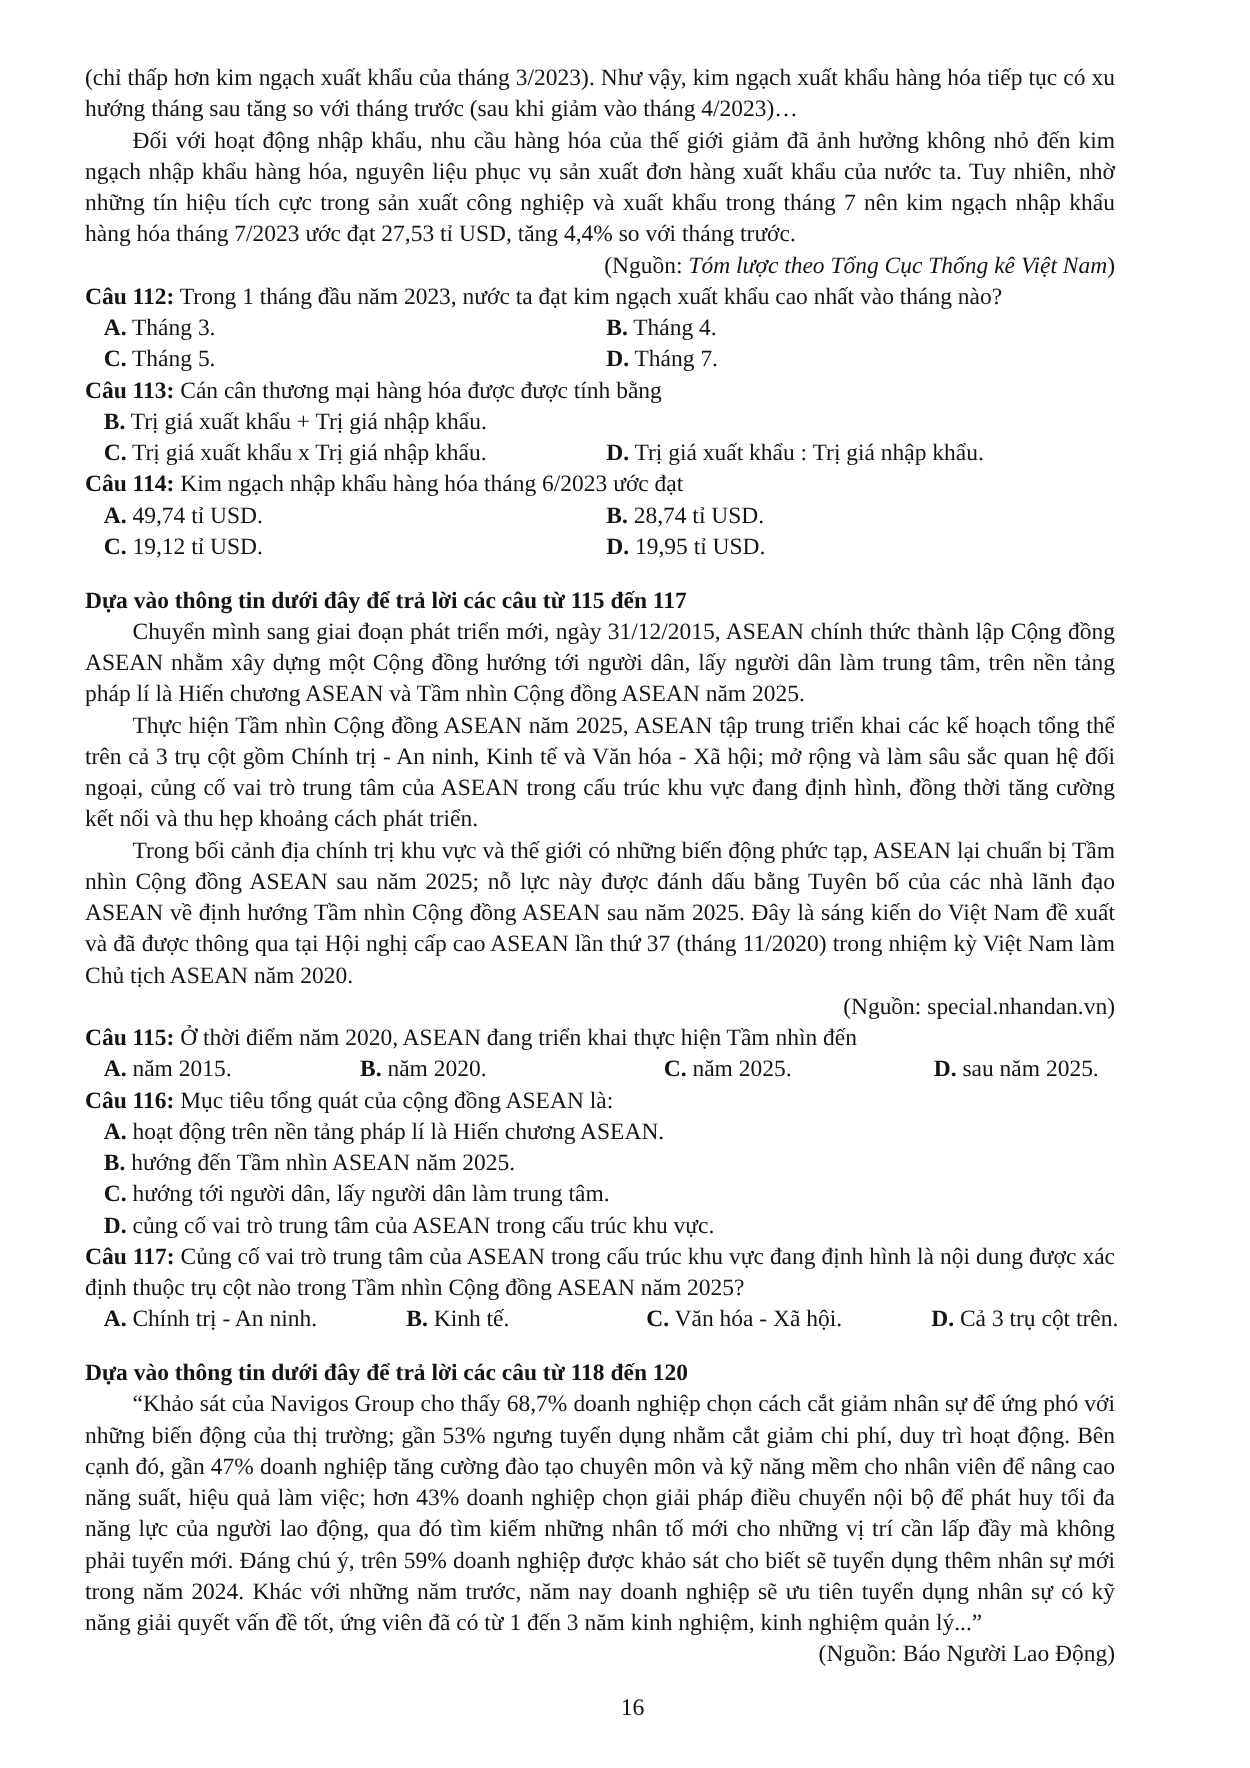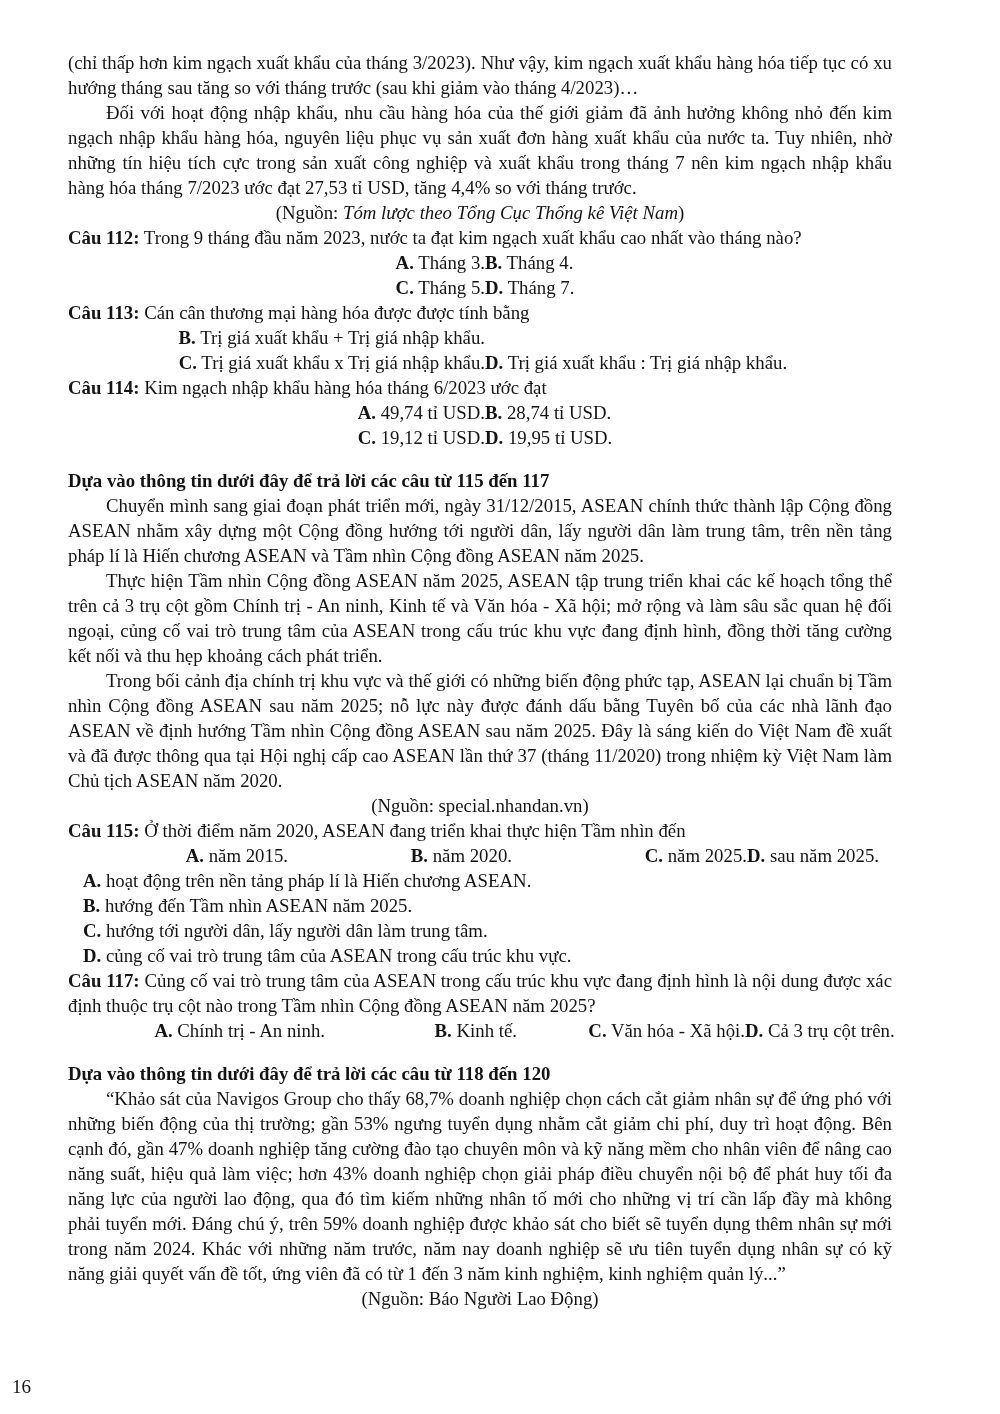--- a/index.html
+++ b/index.html
@@ -13,57 +13,56 @@
     position: relative;
     overflow: hidden;
   }
   .page {
     position: absolute;
     inset: 0;
     padding: 50px 108px 0 68px;
   }
   .para { text-align: justify; }
   .indent { text-indent: 38px; }
-  .source { text-align: center; }
+  .source { text-align: right; }
   .source .it { font-style: italic; }
   .b { font-weight: bold; }
   .qstem { text-align: justify; }
   .opts { padding-left: 15px; }
-  .opt-row { display: flex; text-align: right; }
+  .opt-row { display: flex; }
   .opt { white-space: nowrap; }
   
   .c2 .opt:first-child { width: 402px; flex: 0 0 402px; }
   
   .q115r .o1 { width: 205px; flex: 0 0 205px; }
   .q115r .o2 { width: 224px; flex: 0 0 224px; }
   .q115r .o3 { width: 216px; flex: 0 0 216px; margin-left: 19px; }
   
   .q117r .o1 { width: 242px; flex: 0 0 242px; }
   .q117r .o2 { width: 192px; flex: 0 0 192px; }
   .q117r .o3 { width: 228px; flex: 0 0 228px; }
   .section-head { font-weight: bold; margin-top: 18px; }
   .pagenum {
     position: absolute;
     left: 12px; right: 0;
     top: 1354px;
-    text-align: left;
+    text-align: center;
     font-size: 19px;
-    margin-top: 20px;
   }
 </style>
 </head>
 <body>
 
 <div class="page">
 
   <div class="para">(chỉ thấp hơn kim ngạch xuất khẩu của tháng 3/2023). Như vậy, kim ngạch xuất khẩu hàng hóa tiếp tục có xu hướng tháng sau tăng so với tháng trước (sau khi giảm vào tháng 4/2023)…</div>
   <div class="para indent">Đối với hoạt động nhập khẩu, nhu cầu hàng hóa của thế giới giảm đã ảnh hưởng không nhỏ đến kim ngạch nhập khẩu hàng hóa, nguyên liệu phục vụ sản xuất đơn hàng xuất khẩu của nước ta. Tuy nhiên, nhờ những tín hiệu tích cực trong sản xuất công nghiệp và xuất khẩu trong tháng 7 nên kim ngạch nhập khẩu hàng hóa tháng 7/2023 ước đạt 27,53 tỉ USD, tăng 4,4% so với tháng trước.</div>
   <div class="source"><span>(Nguồn: </span><span class="it">Tóm lược theo Tổng Cục Thống kê Việt Nam</span><span>)</span></div>
 
-  <div class="qstem"><span class="b">Câu 112:</span> <span>Trong 9 tháng đầu năm 2023, nước ta đạt kim ngạch xuất khẩu cao nhất vào tháng nào?</span></div>
+  <div class="qstem"><span class="b">Câu 112:</span> <span>Trong 1 tháng đầu năm 2023, nước ta đạt kim ngạch xuất khẩu cao nhất vào tháng nào?</span></div>
   <div class="opts">
     <div class="opt-row c2">
       <span class="opt"><span class="b">A.</span> <span>Tháng 3.</span></span>
       <span class="opt"><span class="b">B.</span> <span>Tháng 4.</span></span>
     </div>
     <div class="opt-row c2">
       <span class="opt"><span class="b">C.</span> <span>Tháng 5.</span></span>
       <span class="opt"><span class="b">D.</span> <span>Tháng 7.</span></span>
     </div>
   </div>
@@ -101,20 +100,21 @@
   <div class="qstem"><span class="b">Câu 115:</span> <span>Ở thời điểm năm 2020, ASEAN đang triển khai thực hiện Tầm nhìn đến</span></div>
   <div class="opts">
     <div class="opt-row q115r">
       <span class="opt o1"><span class="b">A.</span> <span>năm 2015.</span></span>
       <span class="opt o2"><span class="b">B.</span> <span>năm 2020.</span></span>
       <span class="opt o3"><span class="b">C.</span> <span>năm 2025.</span></span>
       <span class="opt o4"><span class="b">D.</span> <span>sau năm 2025.</span></span>
     </div>
   </div>
 
+  <div class="qstem"><span class="b">Câu 116:</span> <span>Mục tiêu tổng quát của cộng đồng ASEAN là:</span></div>
   <div class="opts">
     <div><span class="b">A.</span> <span>hoạt động trên nền tảng pháp lí là Hiến chương ASEAN.</span></div>
     <div><span class="b">B.</span> <span>hướng đến Tầm nhìn ASEAN năm 2025.</span></div>
     <div><span class="b">C.</span> <span>hướng tới người dân, lấy người dân làm trung tâm.</span></div>
     <div><span class="b">D.</span> <span>củng cố vai trò trung tâm của ASEAN trong cấu trúc khu vực.</span></div>
   </div>
 
   <div class="qstem"><span class="b">Câu 117:</span> <span>Củng cố vai trò trung tâm của ASEAN trong cấu trúc khu vực đang định hình là nội dung được xác định thuộc trụ cột nào trong Tầm nhìn Cộng đồng ASEAN năm 2025?</span></div>
   <div class="opts">
     <div class="opt-row q117r">

